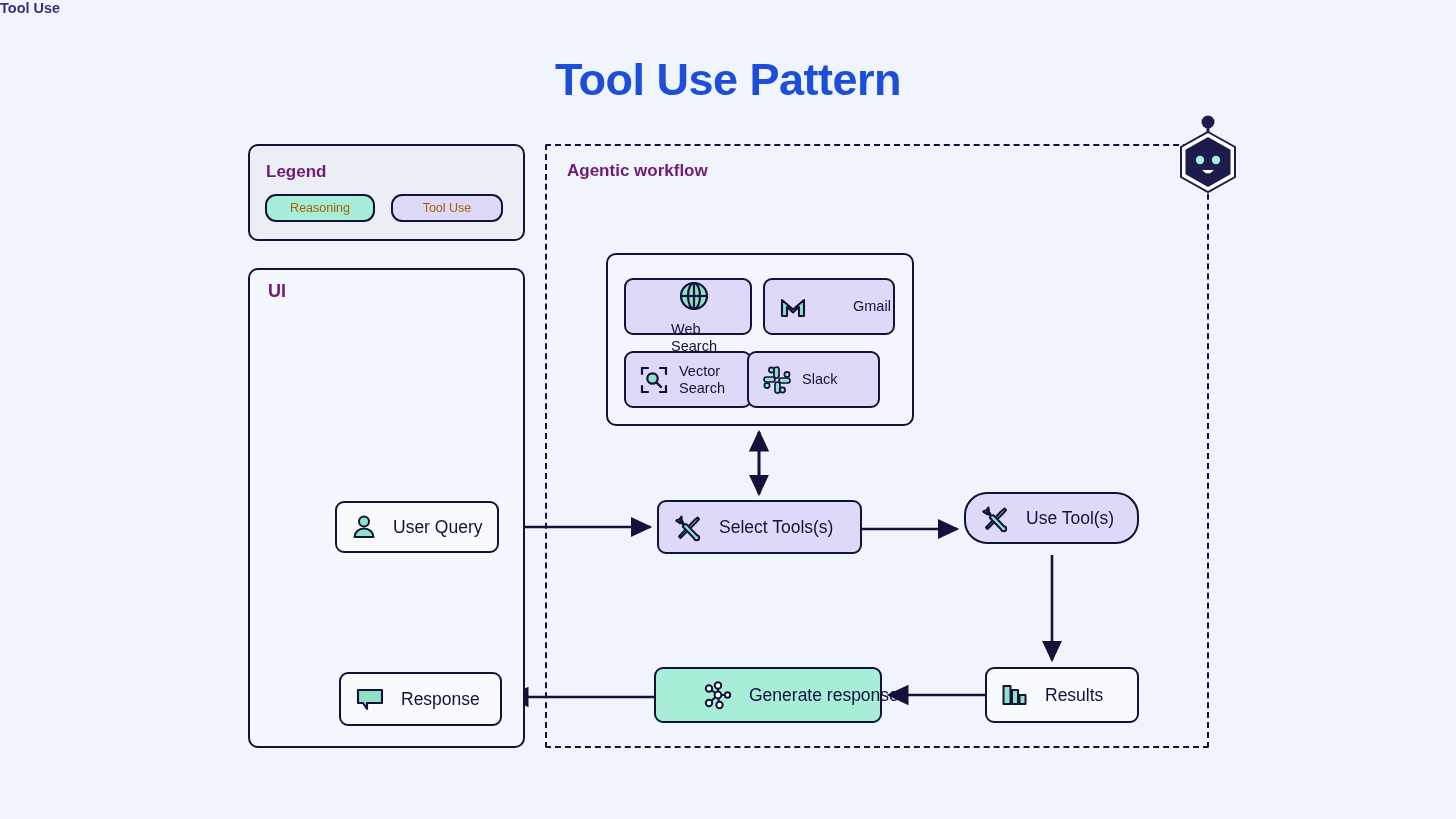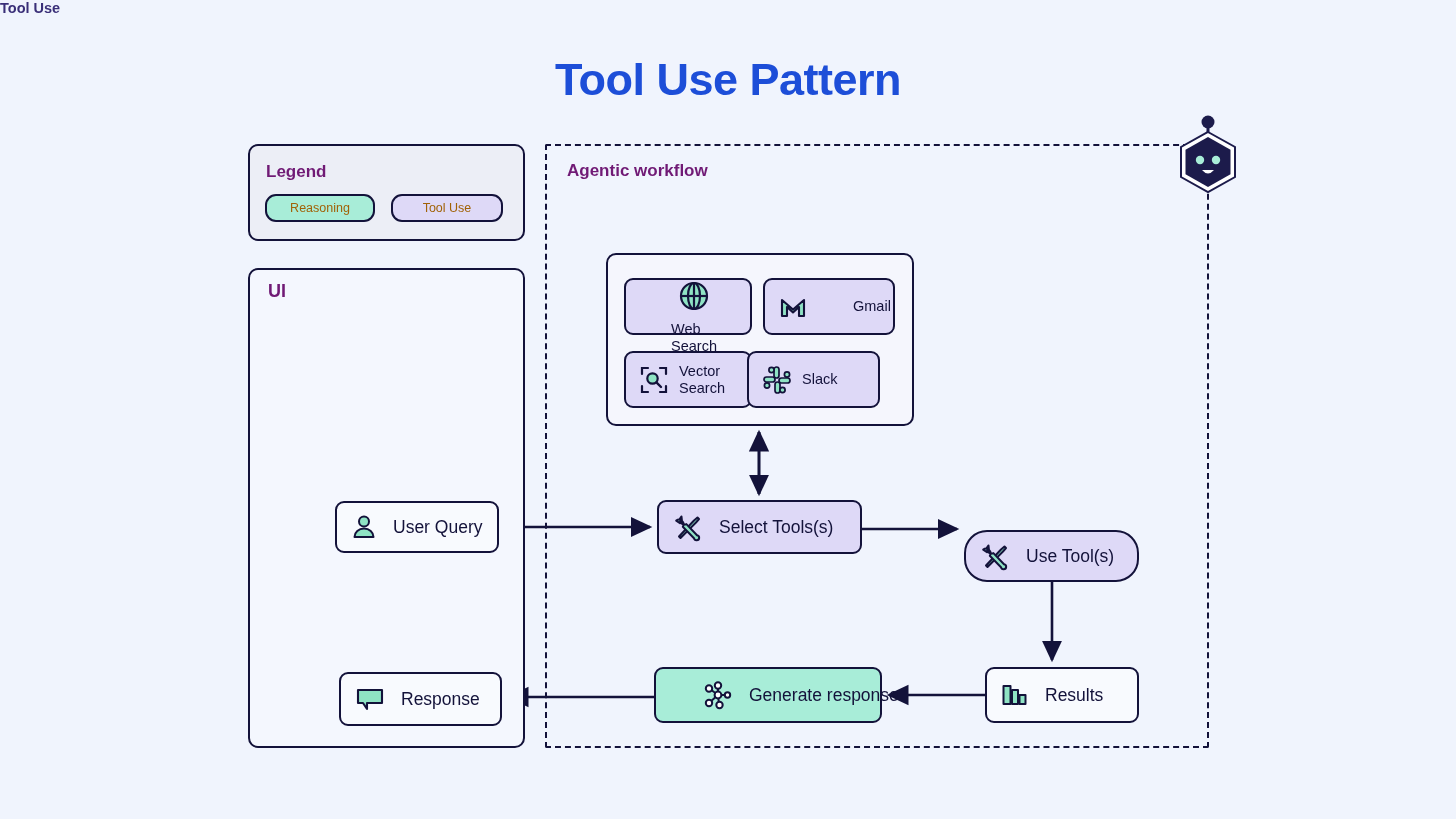--- a/index.html
+++ b/index.html
@@ -91,21 +91,21 @@
     border: 2.5px solid #13123a; border-radius: 9px;
     padding-left: 14px;
   }
   .node .nlabel { font-size: 17.5px; color: #13123a; white-space: nowrap; }
   .node.white   { background: #f8fafe; }
   .node.violet  { background: #ded9f7; }
   .node.mint    { background: #a8edd8; }
 
   #node-user     { left: 335px; top: 501px; width: 164px; height: 52px; }
   #node-select   { left: 657px; top: 500px; width: 205px; height: 54px; }
-  #node-use      { left: 964px; top: 530px; width: 175px; height: 52px; border-radius: 23px; }
+  #node-use      { left: 964px; top: 492px; width: 175px; height: 52px; border-radius: 23px; }
   #node-results  { left: 985px; top: 667px; width: 154px; height: 56px; }
   #node-generate { left: 654px; top: 667px; width: 228px; height: 56px; justify-content:flex-start;padding-left:41px;}
   #node-response { left: 339px; top: 672px; width: 163px; height: 54px; }
 
   svg { display: block; overflow: visible; }
   #edges { position: absolute; left: 0; top: 0; width: 1456px; height: 819px; pointer-events: none; }
 </style>
 </head>
 <body>
 

